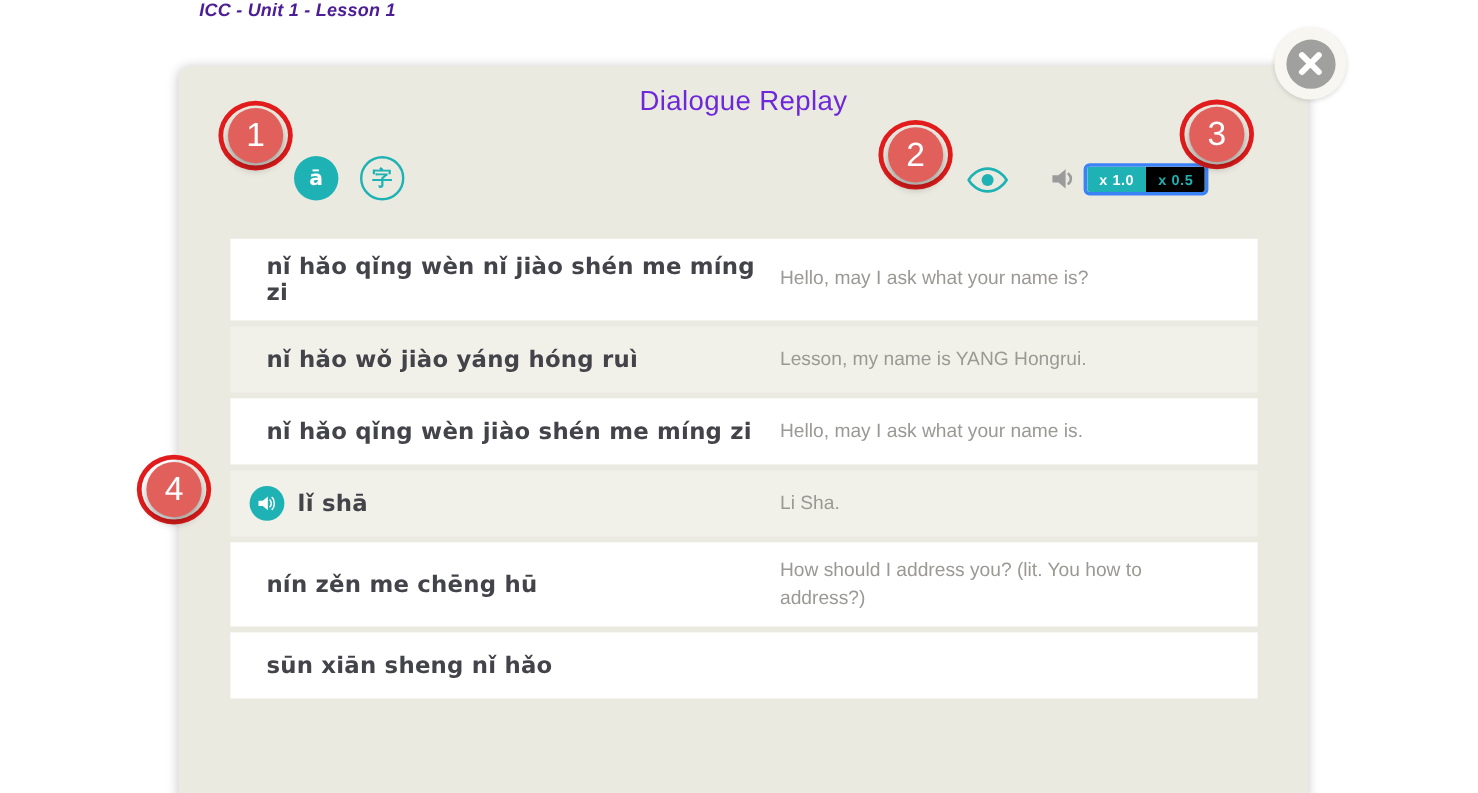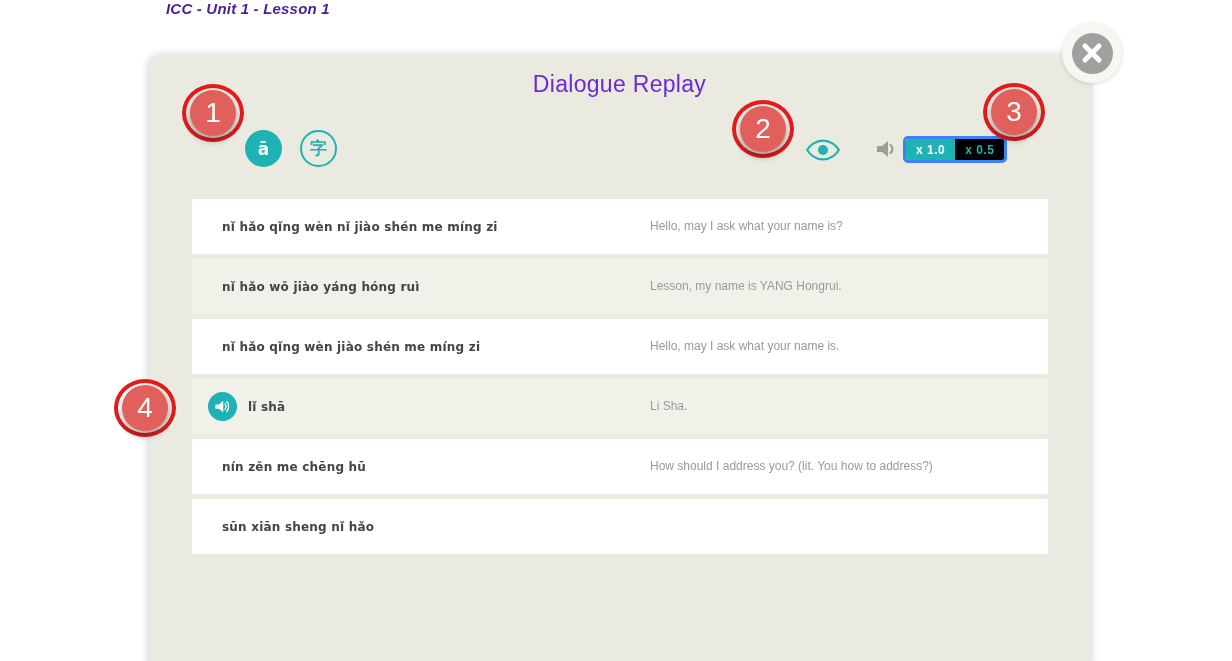--- a/index.html
+++ b/index.html
@@ -52,31 +52,31 @@
   
   .rows { position:absolute; left:43px; right:42px; top:144px; }
   .row  {
     display:flex; align-items:center; min-height:55px; margin-bottom:5px;
     background:#ffffff; cursor:pointer;
   }
   .row.shaded { background:#f2f1e9; }
   .cell-pinyin {
     flex:0 0 458px; width:458px; padding:12px 10px 12px 30px;
     font-family:"DejaVu Sans", sans-serif; font-weight:bold;
-    font-size:12px; color:#43434a; letter-spacing:.2px;
+    font-size:19px; color:#43434a; letter-spacing:.2px;
     display:flex; align-items:center;
   }
   .cell-pinyin.with-icon { padding-left:16px;text-align:center; }
   .audio-btn {
     flex:0 0 29px; width:29px; height:29px; border-radius:50%; background:#1fb2b4;
     display:flex; align-items:center; justify-content:center; margin-right:11px;
   }
   .cell-english {
     flex:0 0 360px; width:360px; padding:12px 0;
-    font-size:12px; color:#9b9995; line-height:1.45;
+    font-size:16px; color:#9b9995; line-height:1.45;
   }
 
   
   .ann {
     position:absolute; width:62px; height:58px; border:4px solid #e21c1c; border-radius:50%;
     display:flex; align-items:center; justify-content:center; pointer-events:none;
   }
   .ann-inner {
     width:46px; height:46px; border-radius:50%; background:#e2605c;
     display:flex; align-items:center; justify-content:center;

